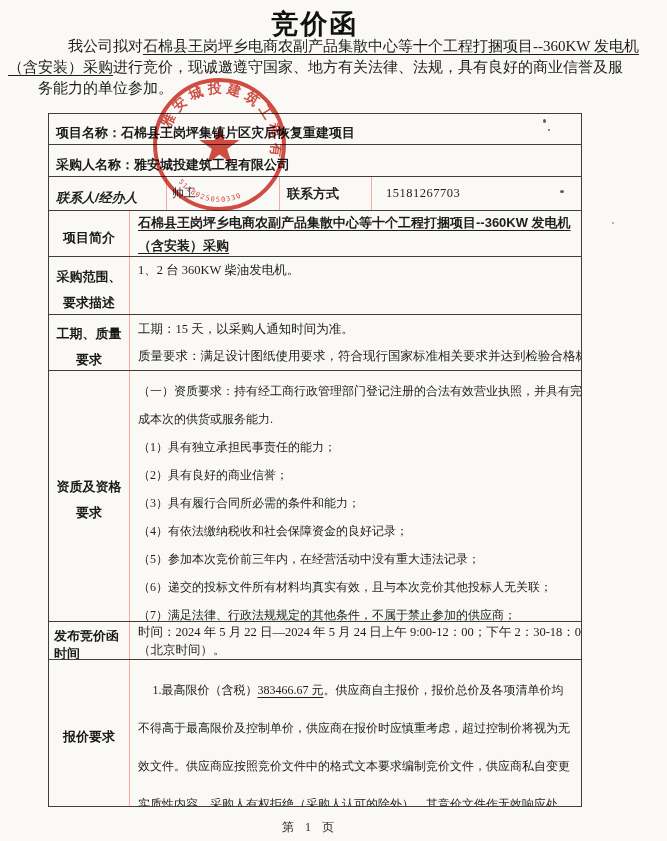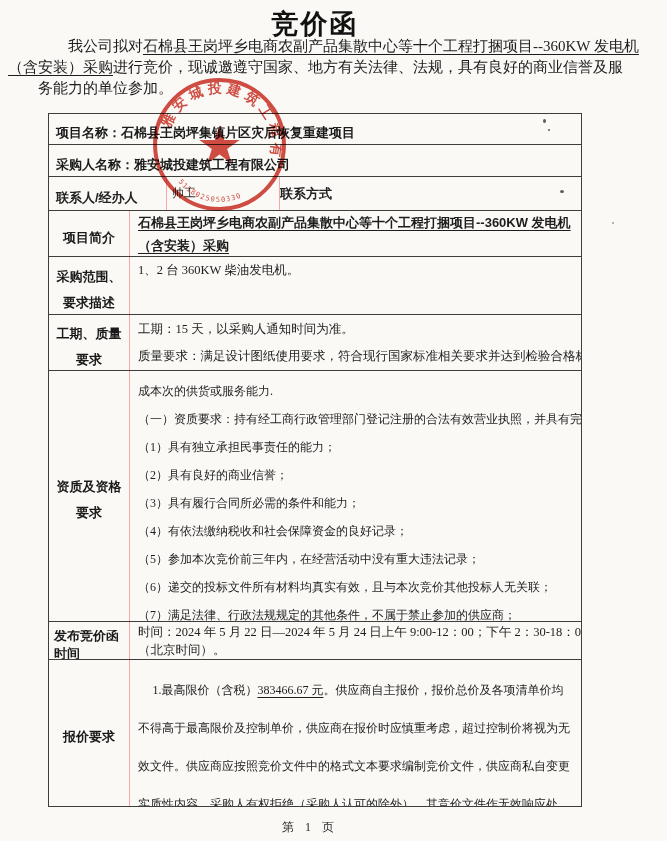--- a/index.html
+++ b/index.html
@@ -23,23 +23,23 @@
   .r1{height:31px}.r2{height:32px}.r3{height:34px}.r4{height:46px}.r5{height:58px}
   .r6{height:56px}.r7{height:251px}.r8{height:38px}.r9{height:146px}
   .lab{width:80px;display:flex;flex-direction:column;align-items:center;justify-content:center;
        text-align:center;font-family:"Liberation Sans",sans-serif;font-weight:700;font-size:13px;
        line-height:26px;white-space:pre-line;color:#1a1a1a;}
   .lab.left{align-items:flex-start;text-align:left;padding-left:5px;line-height:18px;}
   .val{flex:1;padding:0 8px;font-size:12.5px;color:#1d1d1d;}
   .inlinecell{display:flex;align-items:center;padding:0 0 0 7px;width:100%;
        font-family:"Liberation Sans",sans-serif;font-weight:700;font-size:13px;color:#1a1a1a;white-space:nowrap;}
   .c-lab1{width:117px;display:flex;align-items:center;padding-left:7px;
-       font-family:"Liberation Sans",sans-serif;font-weight:700;font-size:13px;}
+       font-family:"Liberation Sans",sans-serif;font-weight:700;font-size:13px;font-style:italic;}
   .c-name{width:113px;display:flex;align-items:center;padding-left:5px;font-size:12px;color:#333;}
-  .c-lab2{width:92px;display:flex;align-items:center;padding-left:0;
+  .c-lab2{width:92px;display:flex;align-items:center;padding-left:7px;
        font-family:"Liberation Sans",sans-serif;font-weight:700;font-size:13px;}
   .c-phone{flex:1;display:flex;align-items:center;padding-left:14px;font-size:12.5px;letter-spacing:.5px;}
   .brief-val{display:flex;align-items:flex-start;}
   .brief-val span{font-weight:700;font-size:13px;line-height:23px;
        font-family:"Liberation Sans",sans-serif;}
   .scope-val{padding-top:5px;line-height:17px;}
   .sched-val{display:flex;flex-direction:column;justify-content:center;line-height:27px;white-space:nowrap;}
   .qual-val{padding-top:6px;line-height:28px;}
   .qline{white-space:nowrap;font-size:12px;}
   .time-val{display:flex;flex-direction:column;justify-content:center;line-height:18px;font-size:12.5px;white-space:nowrap;}
@@ -80,20 +80,21 @@
       <div class="td inlinecell">
         <span>采购人名称：</span>
           <span>雅安城投建筑工程有限公司</span>
       </div>
     </div>
 
     <div class="tr r3">
       <div class="td c-lab1">联系人/经办人</div>
       <div class="td c-name">帅工</div>
       <div class="td c-lab2">联系方式</div>
+      <div class="td c-phone">15181267703</div>
     </div>
 
     <div class="tr r4">
       <div class="td lab">项目简介</div>
       <div class="td val brief-val">
         <span class="u">石棉县王岗坪乡电商农副产品集散中心等十个工程打捆项目--360KW 发电机（含安装）采购</span>
       </div>
     </div>
 
     <div class="tr r5">
@@ -108,22 +109,22 @@
       <div class="td val sched-val">
         <div>工期：15 天，以采购人通知时间为准。</div>
         <div>质量要求：满足设计图纸使用要求，符合现行国家标准相关要求并达到检验合格标准。</div>
       </div>
     </div>
 
     <div class="tr r7">
       <div class="td lab">资质及资格
 要求</div>
       <div class="td val qual-val">
+        <div class="qline">（一）资质要求：持有经工商行政管理部门登记注册的合法有效营业执照，并具有完</div>
         <div class="qline">成本次的供货或服务能力.</div>
-        <div class="qline">（一）资质要求：持有经工商行政管理部门登记注册的合法有效营业执照，并具有完</div>
         <div class="qline">（1）具有独立承担民事责任的能力；</div>
         <div class="qline">（2）具有良好的商业信誉；</div>
         <div class="qline">（3）具有履行合同所必需的条件和能力；</div>
         <div class="qline">（4）有依法缴纳税收和社会保障资金的良好记录；</div>
         <div class="qline">（5）参加本次竞价前三年内，在经营活动中没有重大违法记录；</div>
         <div class="qline">（6）递交的投标文件所有材料均真实有效，且与本次竞价其他投标人无关联；</div>
         <div class="qline">（7）满足法律、行政法规规定的其他条件，不属于禁止参加的供应商；</div>
       </div>
     </div>
 

